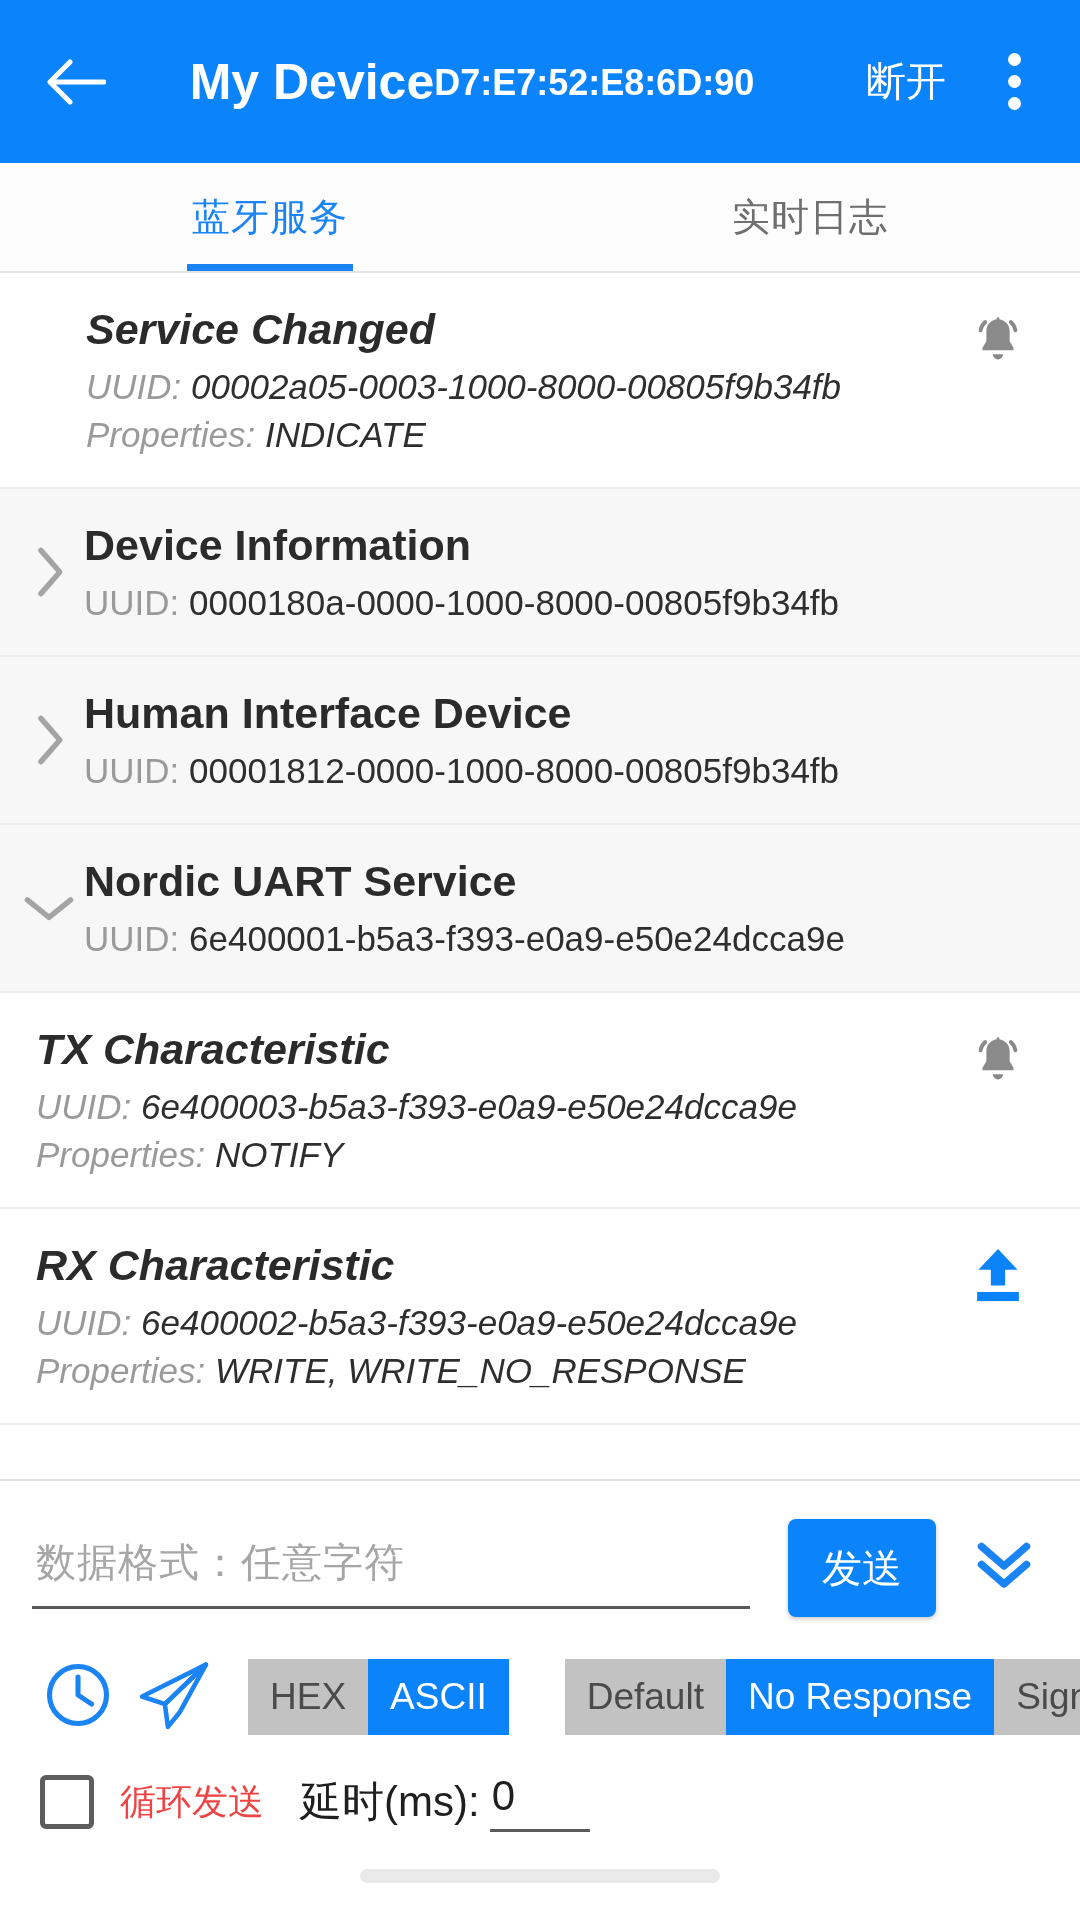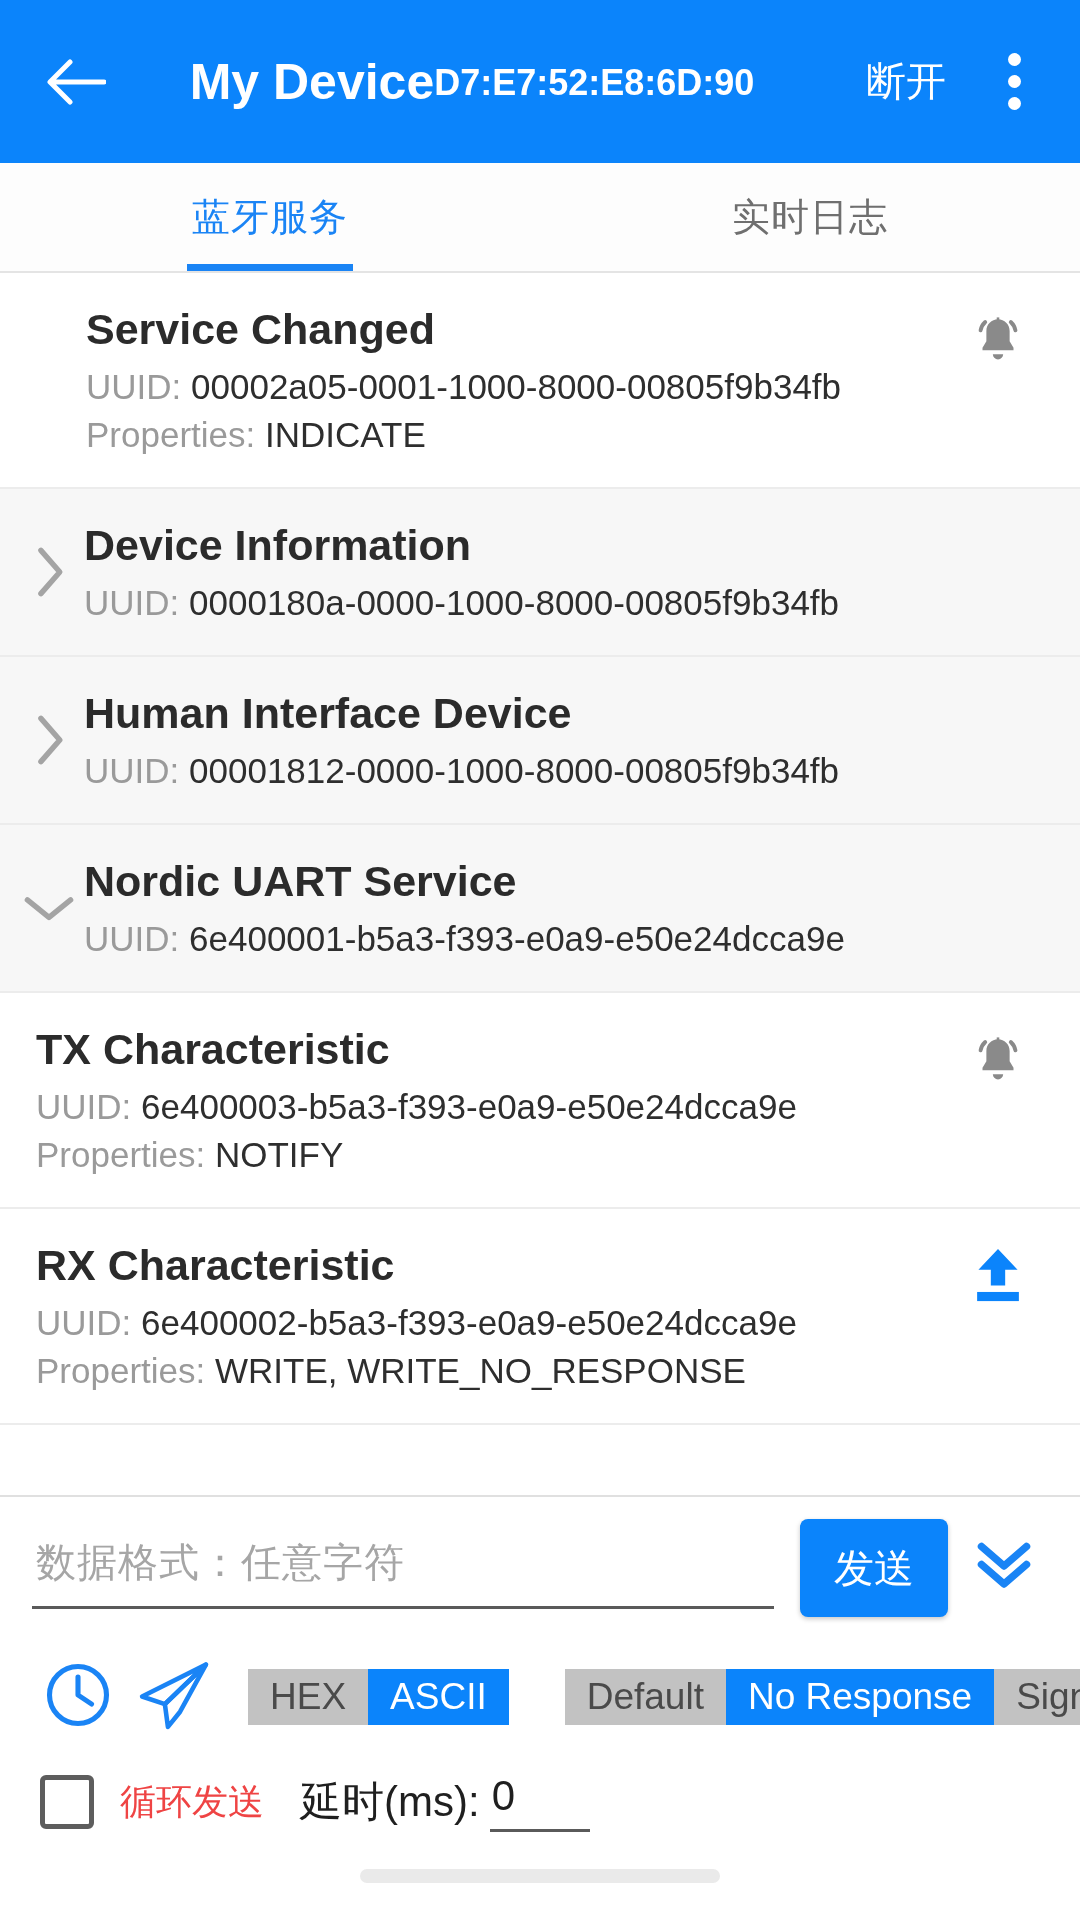--- a/index.html
+++ b/index.html
@@ -146,21 +146,21 @@
     width: 70px;
     display: flex;
     align-items: center;
     justify-content: center;
     align-self: center;
   }
   .rowbody {
     flex: 1 1 auto;
     min-width: 0;
   }
-  .row.characteristic .rowbody { padding-left: 50px; }
+  .row.characteristic .rowbody { padding-left: 50px; font-style: italic; }
   .item-title {
     font-size: 43px;
     font-weight: bold;
     color: #2b2b2b;
     line-height: 56px;
     white-space: nowrap;
     margin-bottom: 6px;
   }
   .meta {
     font-size: 35px;
@@ -181,22 +181,22 @@
   
   .sendpanel {
     flex: 0 0 auto;
     background: #ffffff;
     border-top: 2px solid #e0e0e0;
     padding: 0 0 0 0;
   }
   .inputrow {
     display: flex;
     align-items: center;
-    padding: 22px 28px 10px 32px;
-    gap: 0;
+    padding: 38px 28px 10px 32px;
+    gap: 12px;
   }
   .textfield {
     flex: 1 1 auto;
     border-bottom: 3px solid #5a5a5a;
     padding: 6px 4px 16px 4px;
     margin-right: 26px;
   }
   .textfield .placeholder {
     font-size: 40px;
     color: #a6a6a6;
@@ -234,21 +234,21 @@
   .iconbtn {
     width: 96px;
     height: 96px;
     display: flex;
     align-items: center;
     justify-content: center;
     flex: 0 0 96px;
   }
   .seg {
     display: flex;
-    height: 56px;
+    height: 76px;
     flex: 0 0 auto;
   }
   .seg-item {
     background: #c2c2c2;
     color: #4a4a4a;
     font-size: 37px;
     display: flex;
     align-items: center;
     justify-content: center;
     padding: 0 22px;
@@ -352,21 +352,21 @@
     </div>
   </div>
 
   <div class="list">
 
     <div class="row characteristic">
       <div class="rowbody">
         <div class="item-title">Service Changed</div>
         <div class="meta">
           <span class="lbl">UUID:</span>
-          <span>00002a05-0001-1000-8000-00805f9b34fb</span>
+          <span>00002a05-0003-1000-8000-00805f9b34fb</span>
         </div>
         <div class="meta">
           <span class="lbl">Properties:</span>
           <span>INDICATE</span>
         </div>
       </div>
       <div class="rowicon">
         <span>
           <svg width="62" height="62" viewBox="0 0 48 48" fill="none">
             <path d="M24 8c-5 0-9 4-9 9v8l-3 5v2h24v-2l-3-5v-8c0-5-4-9-9-9z" fill="#8a8a8a"></path>

